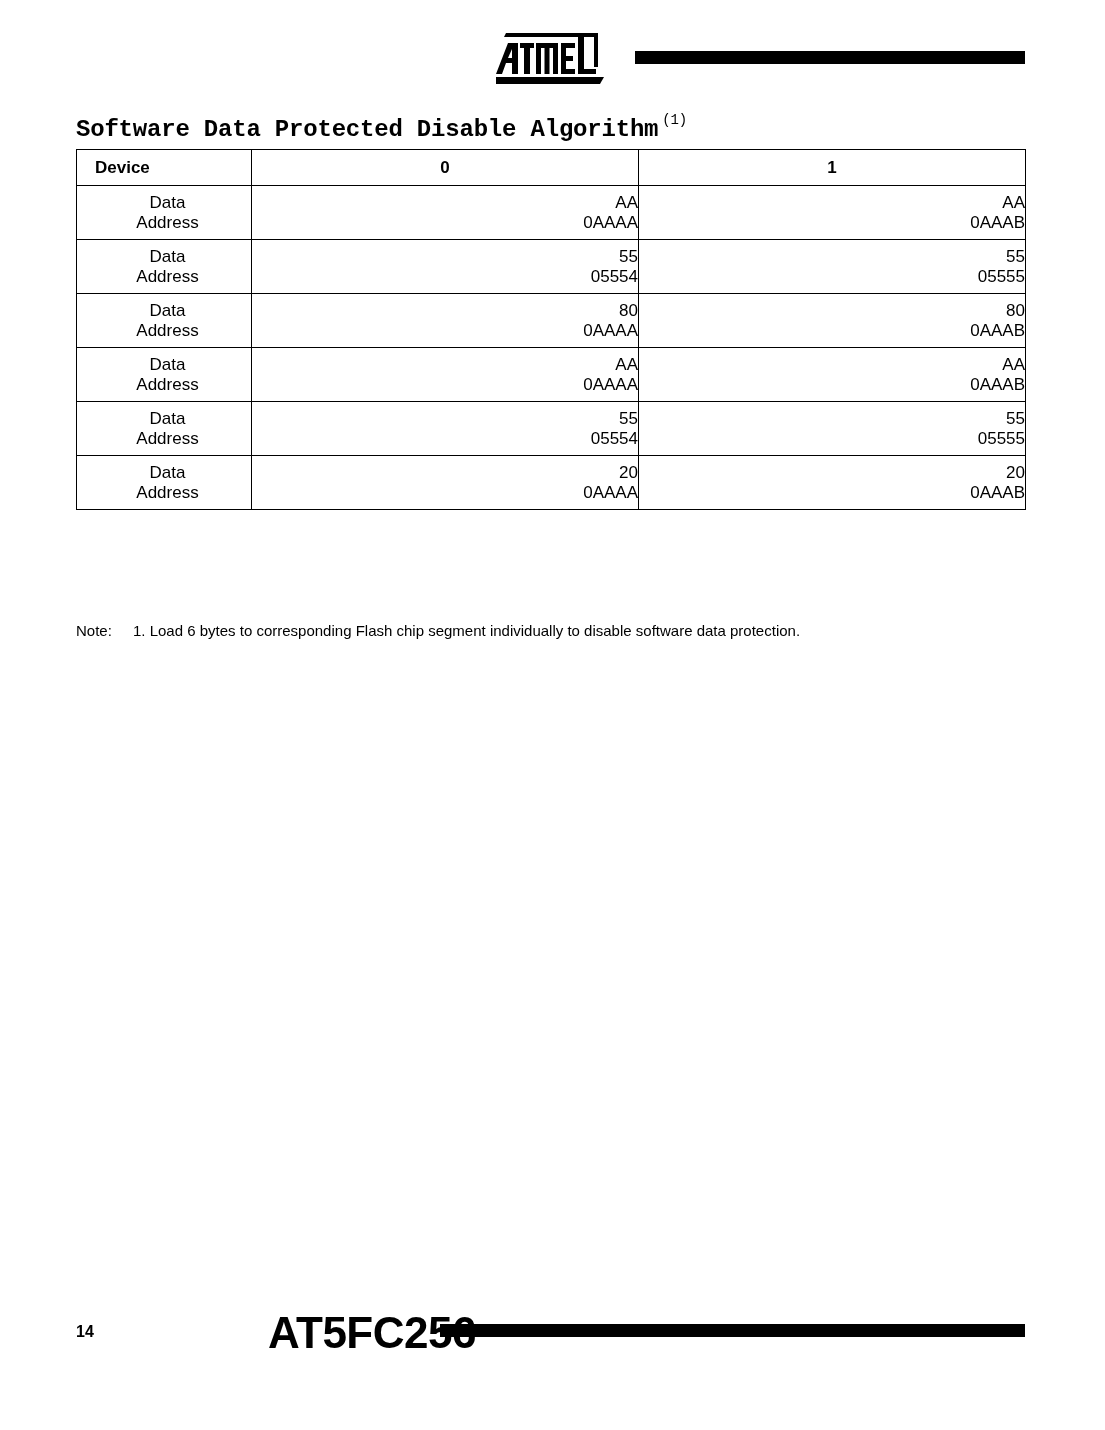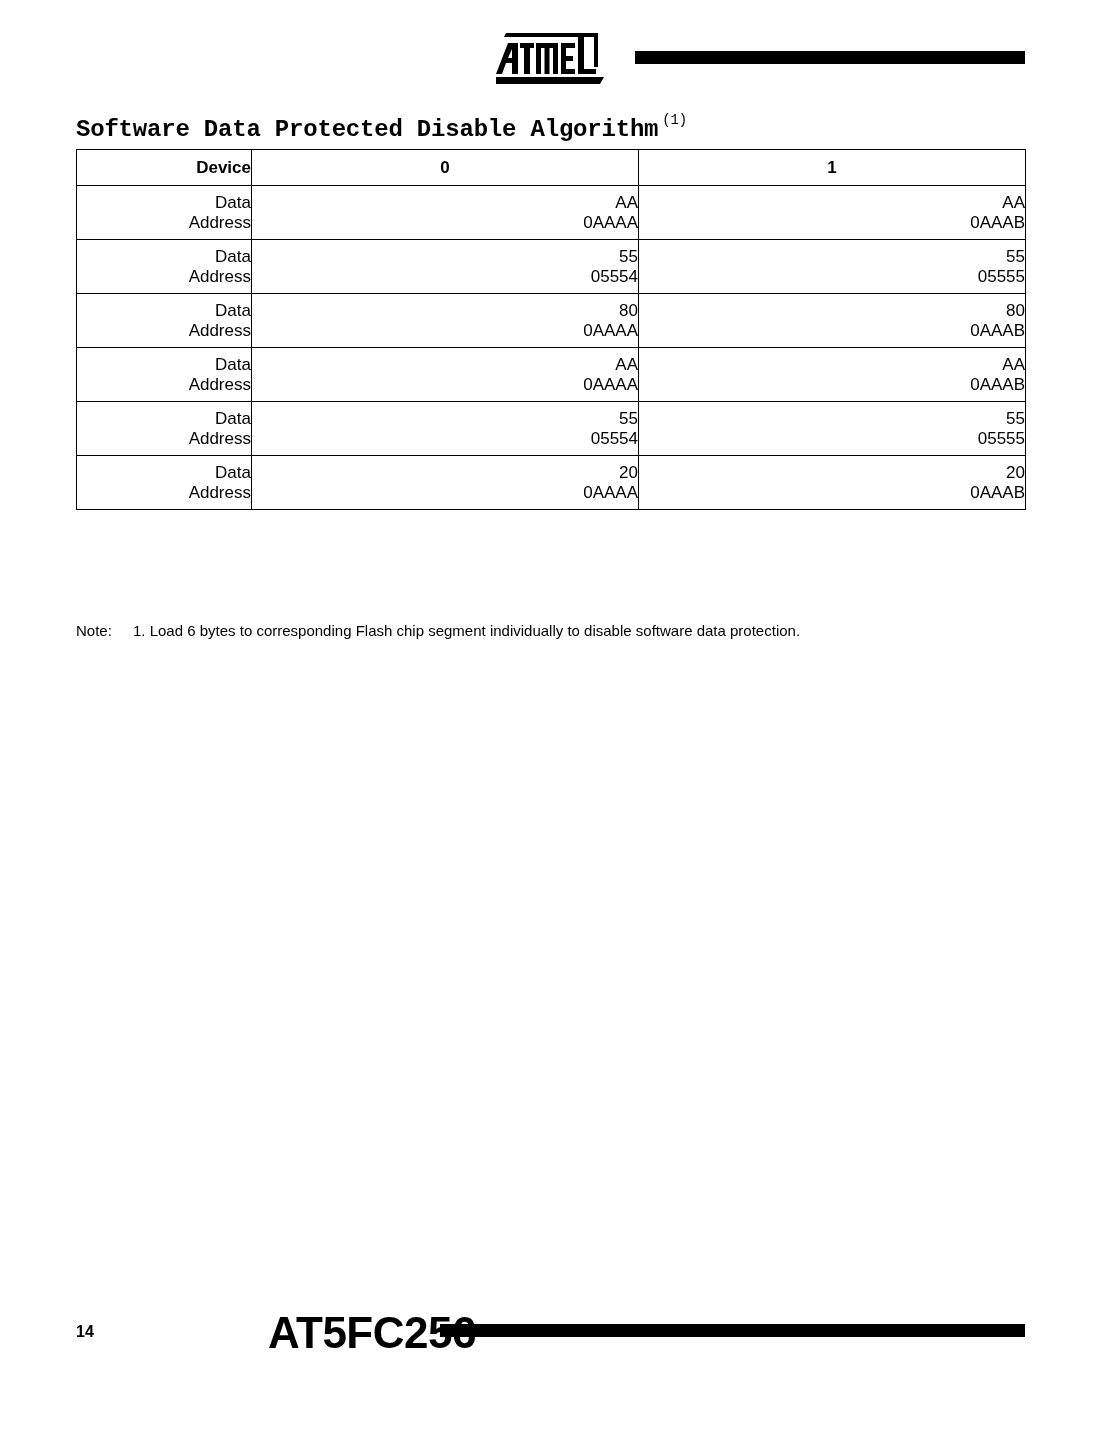--- a/index.html
+++ b/index.html
@@ -4,23 +4,23 @@
 <style>
   html, body { margin:0; padding:0; }
   body { width:1105px; height:1430px; background:#ffffff; position:relative; font-family:"Liberation Sans", sans-serif; color:#000; overflow:hidden; }
   .logo { position:absolute; left:494px; top:31px; width:112px; height:54px; }
   .top-bar { position:absolute; left:635px; top:51px; width:390px; height:13px; background:#000; }
   .title { position:absolute; left:76px; top:116px; font-size:24px; font-weight:bold; letter-spacing:-0.2px; white-space:nowrap;font-family:Liberation Mono, monospace; }
   .title sup { font-size:14px; font-weight:normal; vertical-align:top; position:relative; top:-4px; margin-left:4px; }
   table.algo { position:absolute; left:76px; top:149px; width:950px; border-collapse:collapse; font-size:17px; }
   table.algo td, table.algo th { border:1px solid #000; padding:0; }
   table.algo th { height:35px; font-weight:bold; font-size:17px; }
-  table.algo th.lbl { text-align:right; padding-left:18px; width:156px;margin-left:28px; }
+  table.algo th.lbl { text-align:left; padding-left:18px; width:156px;margin-left:28px; }
   table.algo td { height:53px; line-height:20px; vertical-align:middle; }
-  table.algo td.lbl { text-align:right; padding-left:7px; }
+  table.algo td.lbl { text-align:center; padding-left:7px; }
   table.algo td.val { text-align:right; }
   table.algo .line { display:block; }
   table.algo { border:1px solid #000; }
   .note { position:absolute; left:76px; top:574px; font-size:15px; white-space:nowrap;margin-top:48px; }
   .note .tag { display:inline-block; width:57px; }
   .page-num { position:absolute; left:76px; top:1323px; font-size:16px; font-weight:bold; }
   .part-num { position:absolute; left:268px; top:1308px; font-size:44px; font-weight:bold; letter-spacing:-0.5px; }
   .bottom-bar { position:absolute; left:440px; top:1324px; width:585px; height:13px; background:#000; }
 </style>
 </head>

